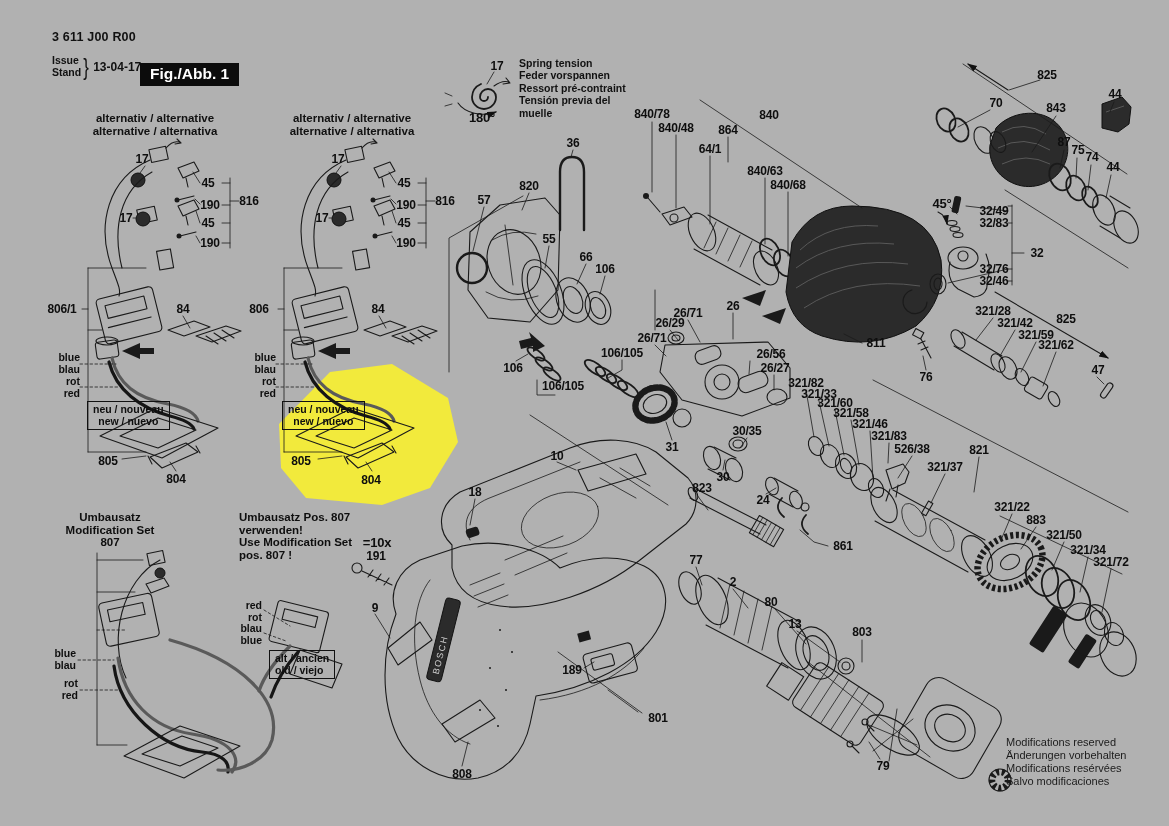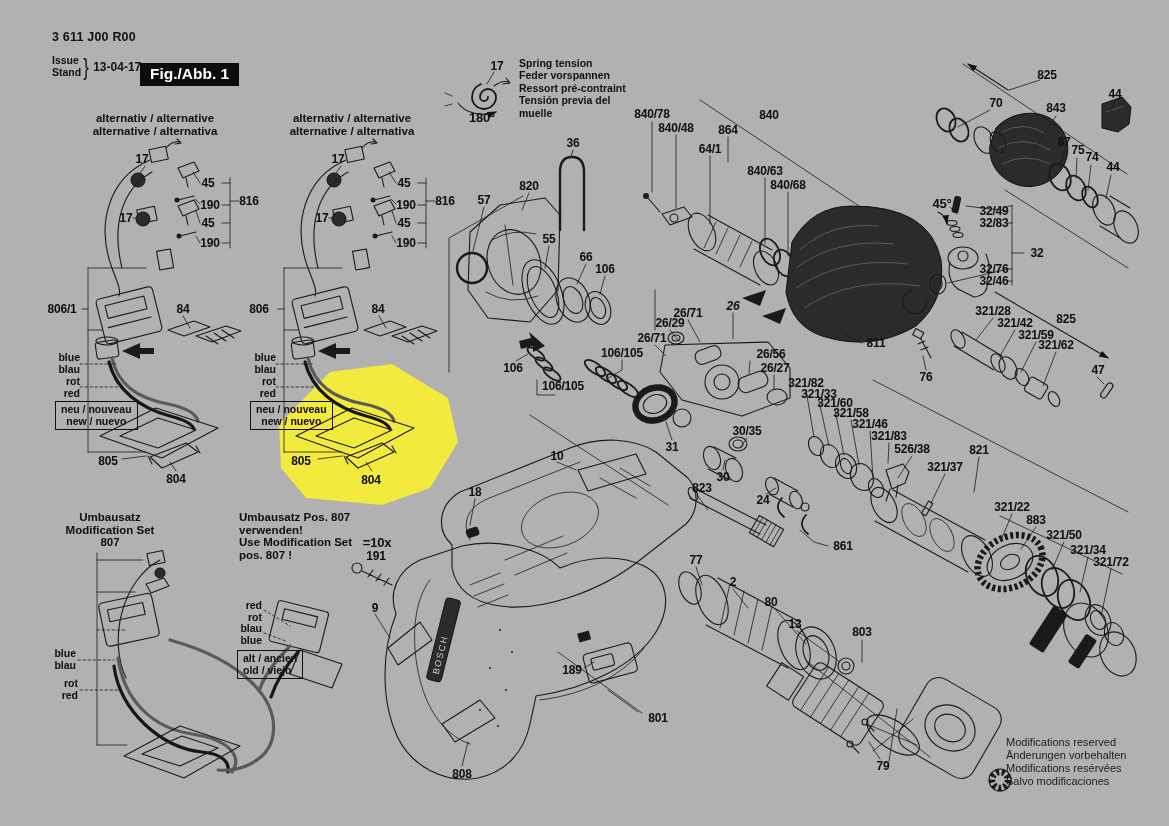--- a/index.html
+++ b/index.html
@@ -16,21 +16,21 @@
   .wireB{stroke:#5a5a5a;stroke-width:3.2;fill:none;stroke-linecap:round;}
   .wireK{stroke:#161616;stroke-width:3.2;fill:none;stroke-linecap:round;}
   .teeth{stroke:#1a1a1a;fill:none;stroke-width:6.5;stroke-dasharray:3,2.6;}
   .labels-layer{position:absolute;left:0;top:0;width:100%;height:100%;pointer-events:none;}
   .part-label{position:absolute;transform:translate(-50%,-50%);font-weight:bold;font-size:12px;
               letter-spacing:-0.2px;white-space:nowrap;color:#0e0e0e;}
   .part-label.small{font-size:13px;}
   .txt{position:absolute;font-weight:bold;font-size:10.5px;line-height:1.1;color:#0e0e0e;}
   .txt.rt{text-align:right;}
   .txt.ctr{text-align:center;}
-  .boxed{border:1.4px solid #111;padding:2px 5px;}
+  .boxed{border:1.4px solid #111;padding:2px 5px;margin-left:32px;}
   #header{position:absolute;left:52px;top:30px;font-weight:bold;}
   #header .pn{font-size:12.5px;letter-spacing:0.2px;}
   #header .issue-row{display:flex;align-items:center;margin-top:9px;}
   #header .is{font-size:10.5px;line-height:1.1;}
   #header .brace{font-size:24px;font-weight:normal;transform:scaleX(0.7);margin:0 1px;}
   #header .date{font-size:12px;margin-left:2px;}
   #fig-box{position:absolute;left:140px;top:63px;background:#0c0c0c;color:#fff;
            font-weight:bold;font-size:15.5px;padding:2px 10px 3px;}
   #spring-note{position:absolute;left:519px;top:57px;font-weight:bold;font-size:10.5px;line-height:1.18;}
   .alt-head{position:absolute;width:160px;text-align:center;font-weight:bold;font-size:11.5px;line-height:1.15;}
@@ -593,21 +593,21 @@
         <div class="part-label" style="left: 994px; top: 269px;">32/76</div>
         <div class="part-label" style="left: 994px; top: 281px;">32/46</div>
         <div class="part-label" style="left: 993px; top: 311px;">321/28</div>
         <div class="part-label" style="left: 1015px; top: 323px;">321/42</div>
         <div class="part-label" style="left: 1036px; top: 335px;">321/59</div>
         <div class="part-label" style="left: 1056px; top: 345px;">321/62</div>
         <div class="part-label" style="left: 1066px; top: 319px;">825</div>
         <div class="part-label" style="left: 1098px; top: 370px; text-align: center;">47</div>
         <div class="part-label" style="left: 926px; top: 377px;">76</div>
         <div class="part-label" style="left: 688px; top: 313px;">26/71</div>
-        <div class="part-label" style="left: 733px; top: 306px; font-style: italic;">26</div>
+        <div class="part-label" style="left: 733px; top: 306px;">26</div>
         <div class="part-label" style="left: 670px; top: 323px;">26/29</div>
         <div class="part-label" style="left: 652px; top: 338px;">26/71</div>
         <div class="part-label" style="left: 771px; top: 354px; text-align: center;">26/56</div>
         <div class="part-label" style="left: 775px; top: 368px;">26/27</div>
         <div class="part-label" style="left: 672px; top: 447px;">31</div>
         <div class="part-label" style="left: 747px; top: 431px;">30/35</div>
         <div class="part-label" style="left: 723px; top: 477px;">30</div>
         <div class="part-label" style="left: 702px; top: 488px;">823</div>
         <div class="part-label" style="left: 763px; top: 500px;">24</div>
         <div class="part-label" style="left: 806px; top: 383px;">321/82</div>

